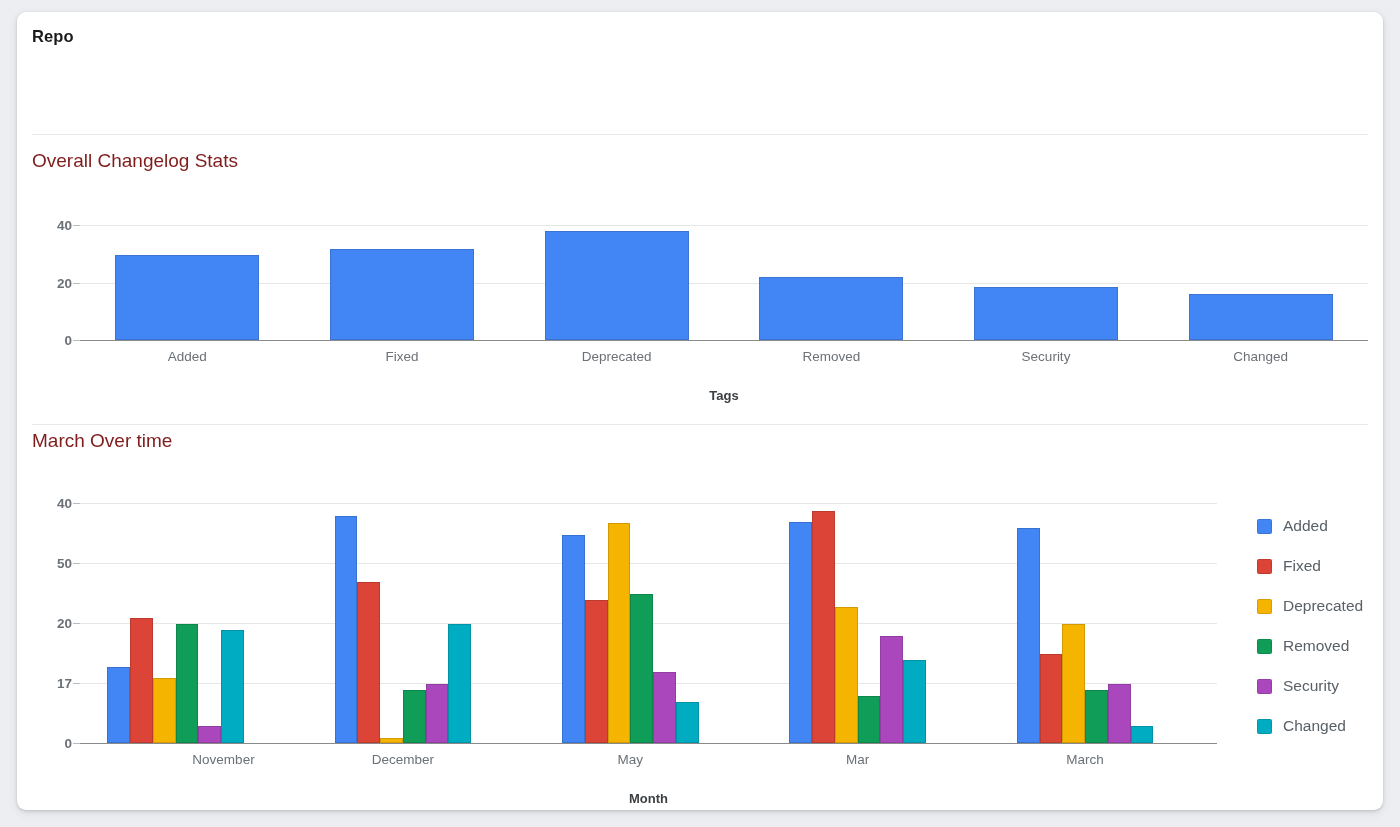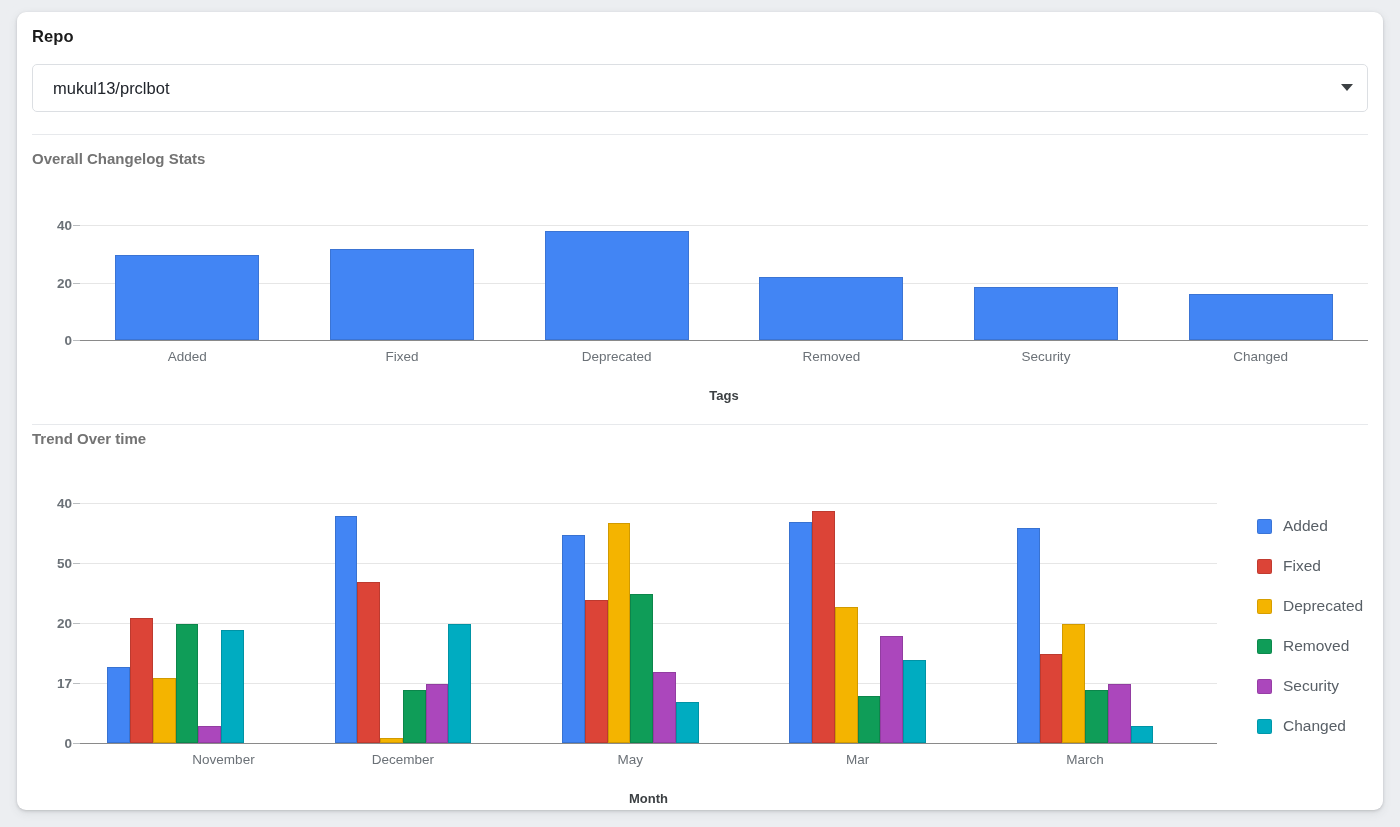--- a/index.html
+++ b/index.html
@@ -76,23 +76,23 @@
     width: 1336px;
     height: 1px;
     background: #e7e9ec;
   }
   #div1 { top: 122px; }
   #div2 { top: 412px; }
 
   .section-title {
     position: absolute;
     left: 15px;
-    font-size: 15px;
-    color: #737373;
-    font-weight: bold;
+    font-size: 19px;
+    color: #7f1d1d;
+    font-weight: normal;
   }
   #t1 { top: 138px; }
   #t2 { top: 418px; }
 
   
   .chart { position: absolute; }
   .plot { position: absolute; }
   .gridline {
     position: absolute;
     height: 1px;
@@ -166,24 +166,20 @@
     white-space: nowrap;
   }
 </style>
 </head>
 <body>
 
 <div class="page">
   <div class="card">
 
     <div class="repo-label">Repo</div>
-    <div class="select-wrap">
-      <div class="select-value">mukul13/prclbot</div>
-      <div class="select-arrow"></div>
-    </div>
 
     <div class="divider" id="div1"></div>
 
     <div class="section-title" id="t1">Overall Changelog Stats</div>
     <div class="chart" id="chart1" style="left: 15px; top: 213px; width: 1336px; height: 180px;">
         <div class="plot" style="left: 48px; top: 0px; width: 1288px; height: 115px;">
           <div class="baseline" style="top: 115px; width: 1288px;"></div>
           <div class="gridline" style="top: 57.5px; width: 1288px;"></div>
           <div class="gridline" style="top: 0px; width: 1288px;"></div>
           <div class="bar bar-c1" style="left: 35.42px; width: 143.827px; height: 84.8125px;"></div>
@@ -203,21 +199,21 @@
         <div class="xtick" style="left: 370px; top: 124px;">Fixed</div>
         <div class="xtick" style="left: 584.667px; top: 124px;">Deprecated</div>
         <div class="xtick" style="left: 799.333px; top: 124px;">Removed</div>
         <div class="xtick" style="left: 1014px; top: 124px;">Security</div>
         <div class="xtick" style="left: 1228.67px; top: 124px;">Changed</div>
         <div class="axis-title" style="left: 692px; top: 163px;">Tags</div>
       </div>
 
     <div class="divider" id="div2"></div>
 
-    <div class="section-title" id="t2">Trend Over time</div>
+    <div class="section-title" id="t2">March Over time</div>
     <div class="chart" id="chart2" style="left: 15px; top: 491px; width: 1185px; height: 260px;">
         <div class="plot" style="left: 48px; top: 0px; width: 1137px; height: 240px;">
           <div class="baseline" style="top: 240px; width: 1137px;"></div>
           <div class="gridline" style="top: 180px; width: 1137px;"></div>
           <div class="gridline" style="top: 120px; width: 1137px;"></div>
           <div class="gridline" style="top: 60px; width: 1137px;"></div>
           <div class="gridline" style="top: 0px; width: 1137px;"></div>
           <div class="bar" style="left: 27.288px; width: 22.74px; height: 76.2px; background: rgb(66, 133, 244); border: 1px solid rgba(0, 0, 0, 0.14);"></div>
           <div class="bar" style="left: 50.028px; width: 22.74px; height: 124.8px; background: rgb(220, 68, 55); border: 1px solid rgba(0, 0, 0, 0.14);"></div>
           <div class="bar" style="left: 72.768px; width: 22.74px; height: 64.8px; background: rgb(244, 180, 0); border: 1px solid rgba(0, 0, 0, 0.14);"></div>

